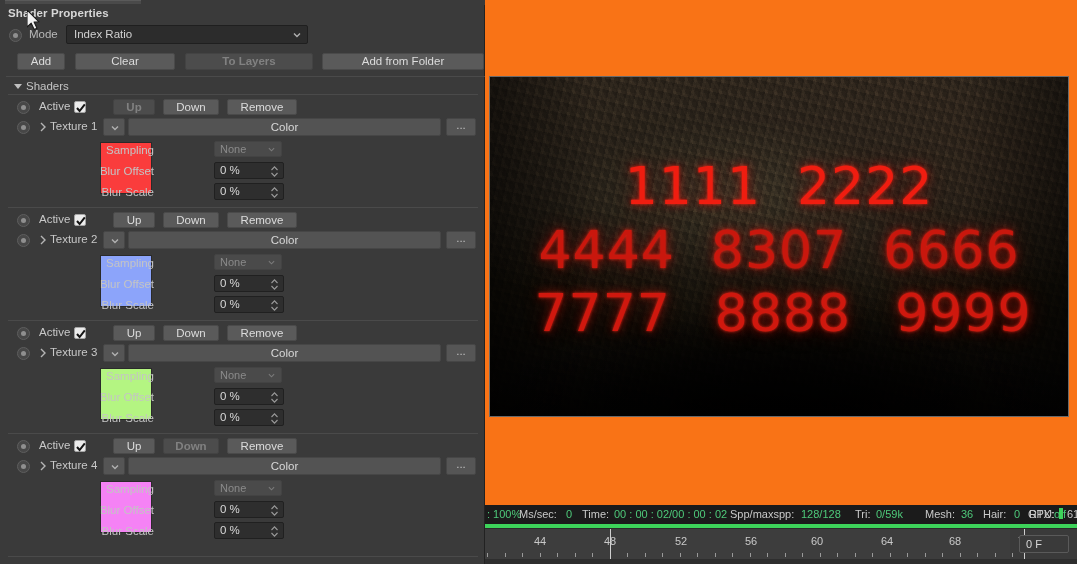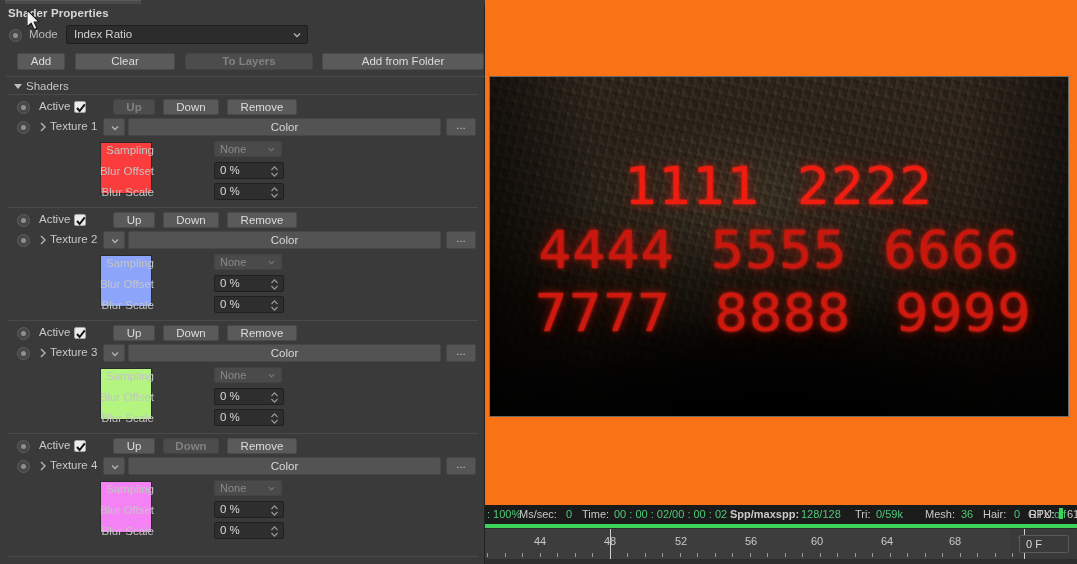--- a/index.html
+++ b/index.html
@@ -517,38 +517,38 @@
     <div class="viewport">
       <div class="rock-noise"></div>
       <div class="rock-dark"></div>
       <div class="numgrid">
         <div class="numrow r1">
           <span class="numcell">1111</span>
           <span class="numcell">2222</span>
         </div>
         <div class="numrow r2">
           <span class="numcell">4444</span>
-          <span class="numcell">5555</span>
+          <span class="numcell">8307</span>
           <span class="numcell">6666</span>
         </div>
         <div class="numrow r3">
           <span class="numcell">7777</span>
           <span class="numcell">8888</span>
           <span class="numcell">9999</span>
         </div>
       </div>
     </div>
 
     <div class="statusbar">
       <span class="seg v" style="left:2px;">: 100%</span>
       <span class="seg" style="left:34px;">Ms/sec:</span>
       <span class="seg v" style="left:81px;">0</span>
       <span class="seg" style="left:97px;">Time:</span>
       <span class="seg v" style="left:129px;">00 : 00 : 02/00 : 00 : 02</span>
-      <span class="seg" style="left:245px;font-weight:bold;">Spp/maxspp:</span>
+      <span class="seg" style="left:245px;">Spp/maxspp:</span>
       <span class="seg v" style="left:316px;">128/128</span>
       <span class="seg" style="left:370px;">Tri:</span>
       <span class="seg v" style="left:391px;">0/59k</span>
       <span class="seg" style="left:440px;">Mesh:</span>
       <span class="seg v" style="left:476px;">36</span>
       <span class="seg" style="left:498px;">Hair:</span>
       <span class="seg v" style="left:529px;">0</span>
       <span class="seg" style="left:544px;">RTX:</span>
       <span class="seg v" style="left:569px;">off</span>
 

